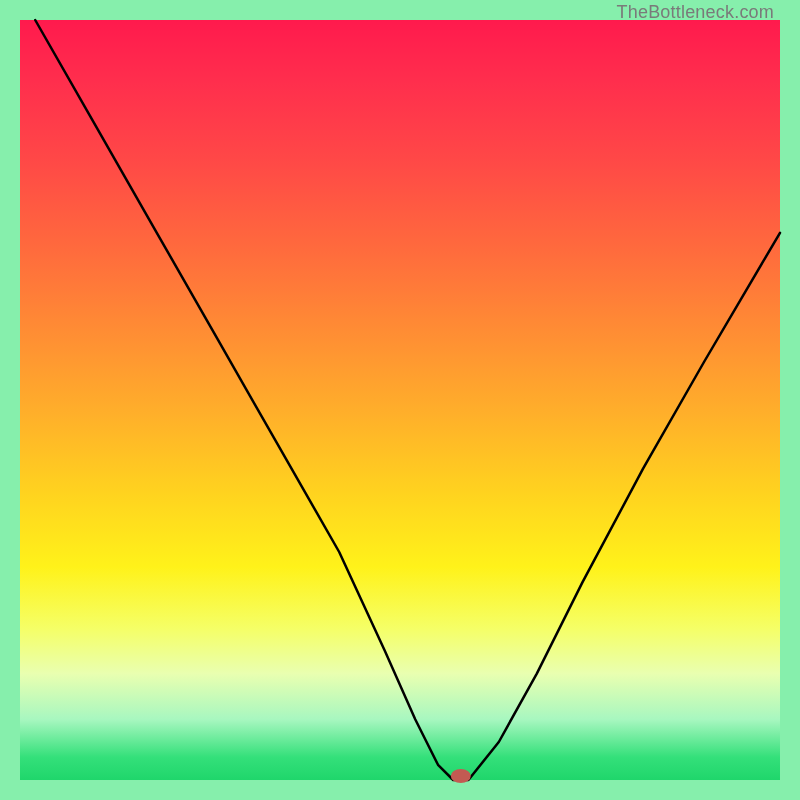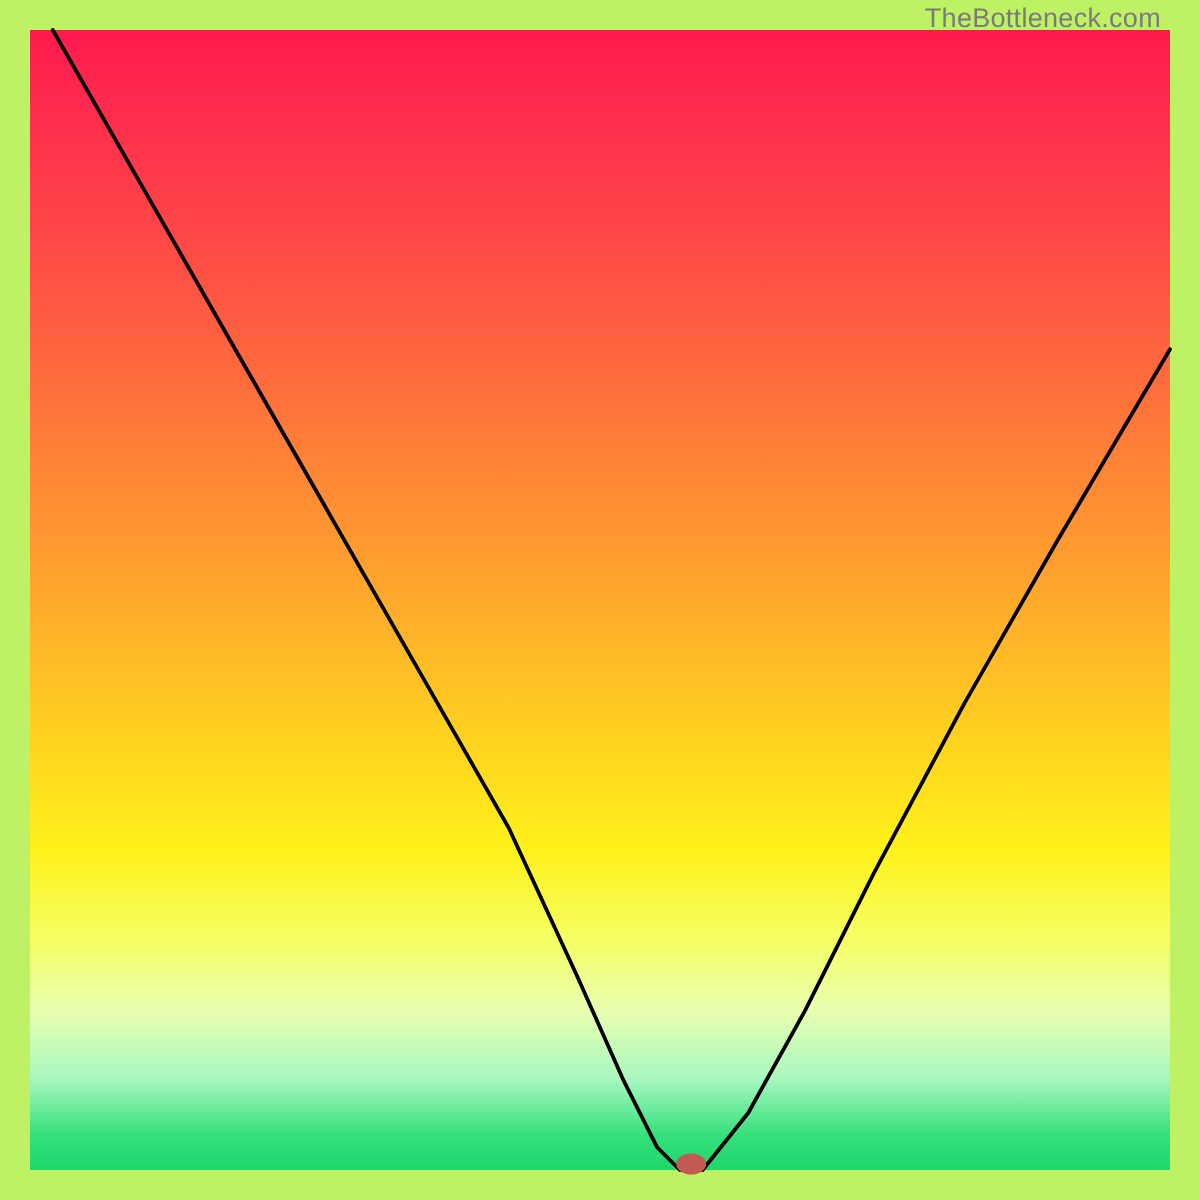--- a/index.html
+++ b/index.html
@@ -8,21 +8,21 @@
     width: 800px;
     height: 800px;
     overflow: hidden;
     background: #000;
     font-family: Arial, Helvetica, sans-serif;
   }
   .frame {
     position: relative;
     width: 800px;
     height: 800px;
-    background: #bef264;
+    background: #86efac;
   }
   .plot {
     position: absolute;
     left: 20px;
     top: 20px;
     width: 760px;
     height: 760px;
     
     background: linear-gradient(
       to bottom,

